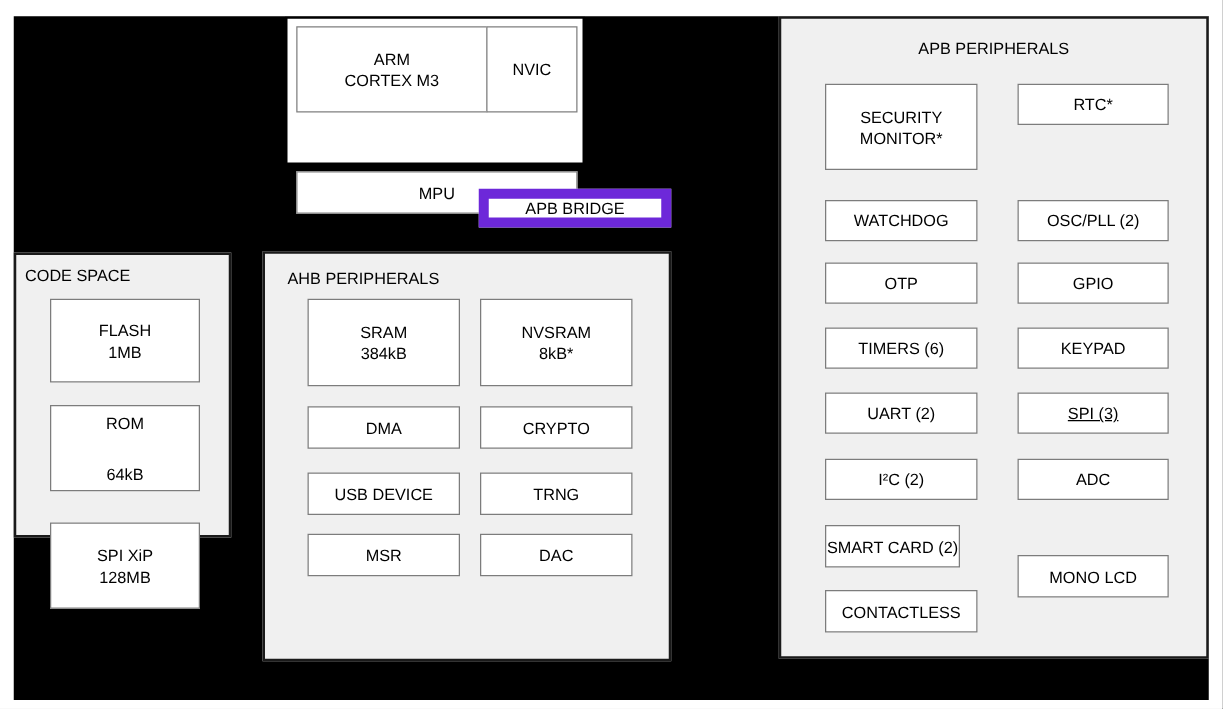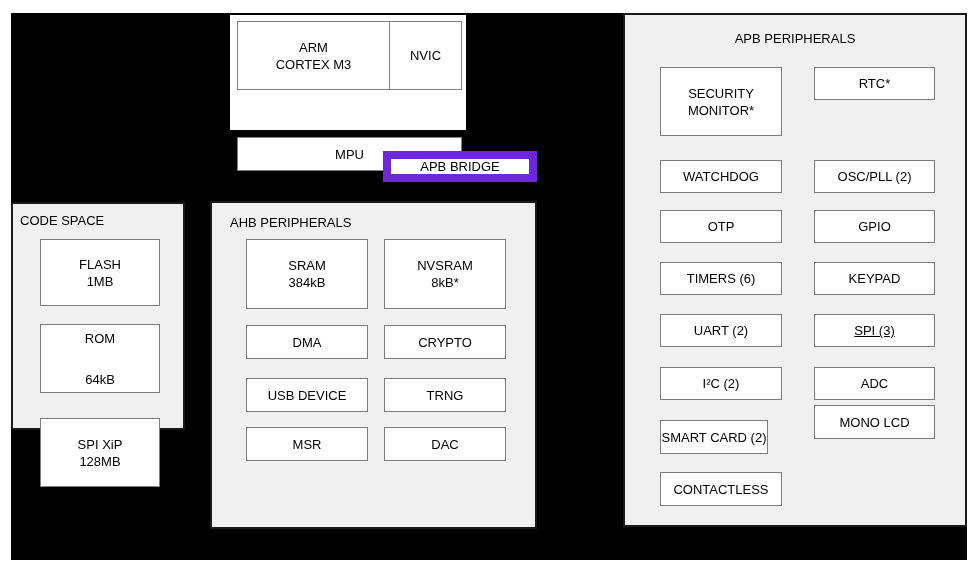--- a/index.html
+++ b/index.html
@@ -176,21 +176,21 @@
     <div class="block" style="left:35px; top:352px; width:122px; height:33px;">
       <span>I²C (2)</span>
     </div>
     <div class="block" style="left:189px; top:352px; width:121px; height:33px;">
       <span>ADC</span>
     </div>
 
     <div class="block" style="left:35px; top:405px; width:108px; height:34px;">
       <span>SMART CARD (2)</span>
     </div>
-    <div class="block" style="left:189px; top:390px; width:121px; height:34px;">
+    <div class="block" style="left:189px; top:429px; width:121px; height:34px;">
       <span>MONO LCD</span>
     </div>
 
     <div class="block" style="left:35px; top:457px; width:122px; height:34px;">
       <span>CONTACTLESS</span>
     </div>
   </div>
 
 </div>
 

